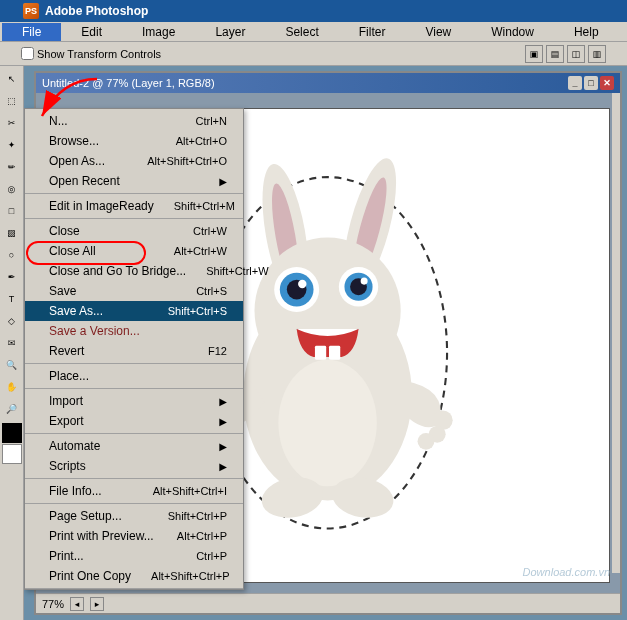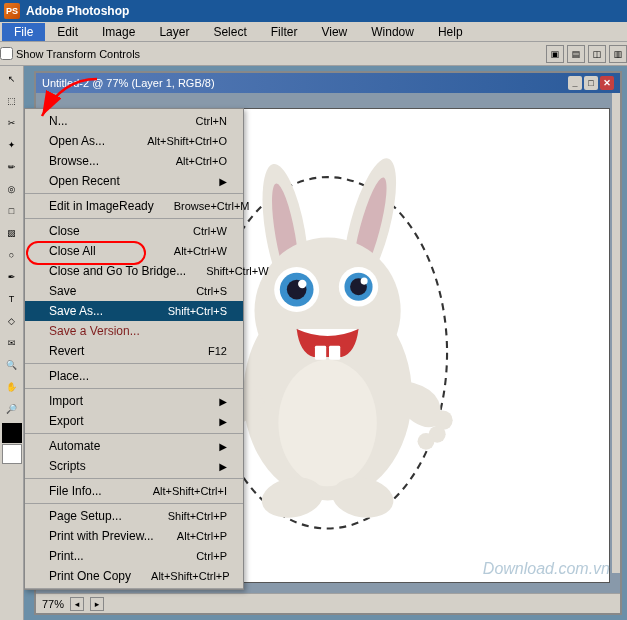--- a/index.html
+++ b/index.html
@@ -10,21 +10,21 @@
       font-family: 'Segoe UI', Tahoma, Geneva, Verdana, sans-serif;
       font-size: 12px;
       overflow: hidden;
       position: relative;
     }
 
     
     .title-bar {
       background: #1a5799;
       color: white;
-      padding: 3px 4px;
+      padding: 3px 23px;
       font-size: 12px;
       font-weight: bold;
       display: flex;
       align-items: center;
       gap: 6px;
       height: 22px;
     }
     .title-bar-icon {
       width: 16px;
       height: 16px;
@@ -41,39 +41,39 @@
     
     .menu-bar {
       background: #d4d0c8;
       border-bottom: 1px solid #a0a0a0;
       display: flex;
       align-items: center;
       height: 20px;
       padding: 0 2px;
     }
     .menu-item {
-      padding: 2px 12px;
+      padding: 2px 20px;
       font-size: 12px;
       color: #000;
       cursor: pointer;
       white-space: nowrap;
     }
     .menu-item.active {
       background: #316ac5;
       color: white;
     }
 
     
     .toolbar {
       background: #d4d0c8;
       border-bottom: 1px solid #a0a0a0;
       display: flex;
       align-items: center;
       height: 24px;
-      padding: 2px 0;
+      padding: 2px 21px;
       gap: 4px;
     }
     .toolbar-checkbox {
       display: flex;
       align-items: center;
       gap: 3px;
       font-size: 11px;
     }
 
     
@@ -194,21 +194,21 @@
       width: 85%;
       height: 85%;
     }
 
     
     .watermark {
       position: absolute;
       bottom: 15px;
       right: 10px;
       color: rgba(150, 180, 200, 0.7);
-      font-size: 16px;
+      font-size: 11px;
       font-style: italic;
     }
 
     
     .file-menu-dropdown {
       position: absolute;
       top: 42px;
       left: 0px;
       width: 220px;
       background: #d4d0c8;
@@ -399,37 +399,37 @@
     </div>
 
     <div class="file-menu-dropdown">
 
       <div class="menu-section">
         <div class="dropdown-item">
           <span>N...</span>
           <span class="shortcut">Ctrl+N</span>
         </div>
         <div class="dropdown-item">
+          <span>Browse...</span>
+          <span class="shortcut">Alt+Ctrl+O</span>
+        </div>
+        <div class="dropdown-item">
           <span>Open As...</span>
           <span class="shortcut">Alt+Shift+Ctrl+O</span>
         </div>
         <div class="dropdown-item">
-          <span>Browse...</span>
-          <span class="shortcut">Alt+Ctrl+O</span>
-        </div>
-        <div class="dropdown-item">
           <span>Open Recent</span>
           <span class="arrow">▶</span>
         </div>
       </div>
 
       <div class="menu-section">
         <div class="dropdown-item">
           <span>Edit in ImageReady</span>
-          <span class="shortcut">Browse+Ctrl+M</span>
+          <span class="shortcut">Shift+Ctrl+M</span>
         </div>
       </div>
 
       <div class="menu-section">
         <div class="dropdown-item">
           <span>Close</span>
           <span class="shortcut">Ctrl+W</span>
         </div>
         <div class="dropdown-item">
           <span>Close All</span>

